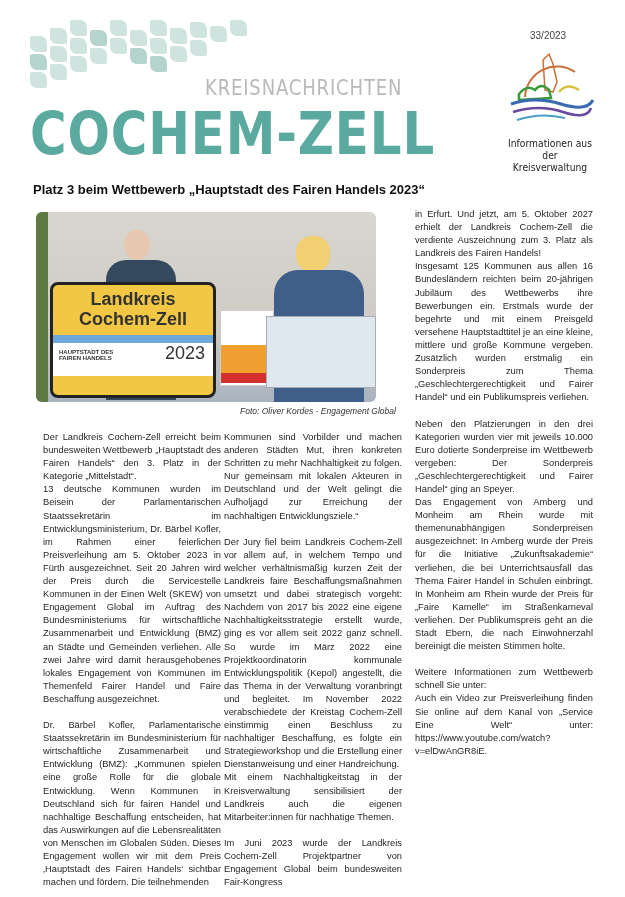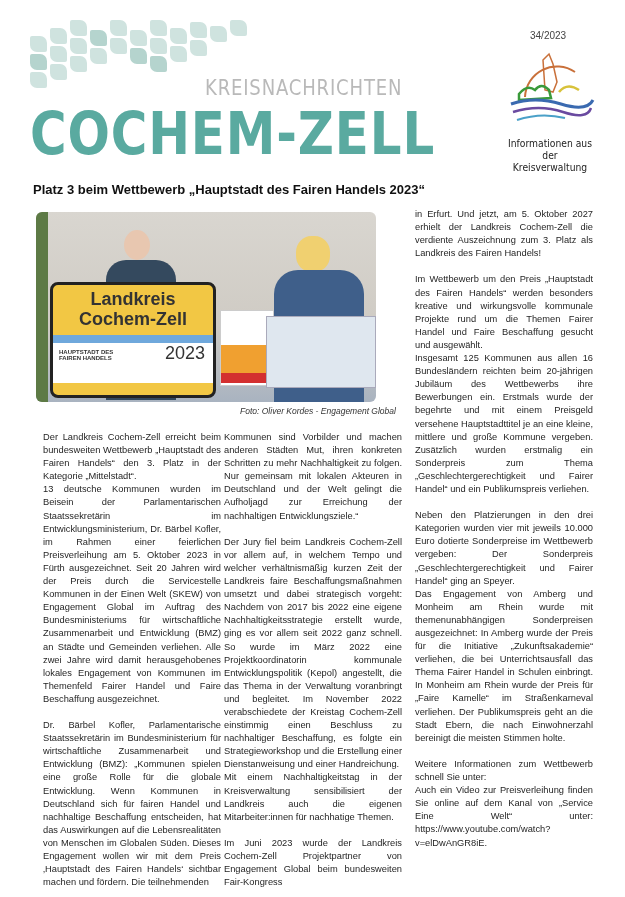--- a/index.html
+++ b/index.html
@@ -48,21 +48,21 @@
       <div class="tile d" style="left:120px;top:36px"></div>
     <div class="tile" style="left:140px;top:8px"></div>
       <div class="tile" style="left:140px;top:26px"></div>
     <div class="tile" style="left:160px;top:2px"></div>
       <div class="tile" style="left:160px;top:20px"></div>
     <div class="tile" style="left:180px;top:6px"></div>
       <div class="tile" style="left:200px;top:0"></div>
   </div>
   <div class="kreis">KREISNACHRICHTEN</div>
   <div class="cochem">COCHEM-ZELL</div>
-  <div class="issue">34/2023</div>
+  <div class="issue">33/2023</div>
   <svg class="logo" viewBox="0 0 90 80">
     <path d="M20 45 A32 32 0 0 1 70 20" fill="none" stroke="#c9703a" stroke-width="2"></path>
     <path d="M38 8 L44 2 L48 12 L52 30 L48 40 L40 38 Z" fill="none" stroke="#c9703a" stroke-width="1.5"></path>
     <path d="M14 42 Q22 32 30 38 Q36 30 44 38 L46 46 L14 48 Z" fill="none" stroke="#3a9a3a" stroke-width="2.5"></path>
     <path d="M54 40 Q62 30 74 38" fill="none" stroke="#d8c23a" stroke-width="2.5"></path>
     <path d="M6 52 Q30 44 56 52 T88 48" fill="none" stroke="#3a6ab0" stroke-width="3"></path>
     <path d="M8 60 Q34 52 58 60 T86 56" fill="none" stroke="#6a4aa0" stroke-width="2.5"></path>
     <path d="M12 68 Q36 60 60 66" fill="none" stroke="#4aa0c8" stroke-width="2"></path>
   </svg>
   <div class="info">
@@ -76,21 +76,21 @@
 <div class="photo">
   <div style="position:absolute;left:0;top:0;width:12px;height:190px;background:#5d7a45;"></div>
   <div style="position:absolute;left:88px;top:18px;width:26px;height:30px;background:#e8c7b0;border-radius:50%;"></div>
   <div style="position:absolute;left:70px;top:48px;width:70px;height:140px;background:#34495e;border-radius:20px 20px 0 0;"></div>
   <div style="position:absolute;left:260px;top:24px;width:34px;height:36px;background:#f0d070;border-radius:45%;"></div>
   <div style="position:absolute;left:238px;top:58px;width:90px;height:132px;background:#3f5f8a;border-radius:24px 24px 0 0;"></div>
   <div class="sign" style="left:14px;top:70px;width:160px;height:110px;">
     <div style="text-align:center;font-weight:bold;color:#333;font-size:18px;line-height:20px;margin-top:4px;">Landkreis</div>
     <div style="text-align:center;font-weight:bold;color:#333;font-size:18px;line-height:20px;">Cochem-Zell</div>
     <div style="background:#6fa8dc;height:8px;margin-top:6px;"></div>
-    <div style="background:#fff;height:40px;position:relative;">
+    <div style="background:#fff;height:33px;position:relative;">
       <span style="position:absolute;left:6px;top:6px;font-size:6px;font-weight:bold;color:#333;width:70px;">HAUPTSTADT DES FAIREN HANDELS</span>
       <span style="position:absolute;right:8px;top:0;font-size:18px;color:#333;">2023</span>
     </div>
   </div>
   <div style="position:absolute;left:184px;top:98px;width:52px;height:74px;background:#fff;border:1px solid #ccc;">
     <div style="height:28px;background:#f0a030;margin-top:34px;"></div>
     <div style="height:10px;background:#d32f2f;"></div>
   </div>
   <div style="position:absolute;left:230px;top:104px;width:108px;height:70px;background:#dfe7ef;border:1px solid #aab;"></div>
 </div>
@@ -104,19 +104,18 @@
 
 <div class="col c2">
   <p>Kommunen sind Vorbilder und machen anderen Städten Mut, ihren konkreten Schritten zu mehr Nachhaltigkeit zu folgen. Nur gemeinsam mit lokalen Akteuren in Deutschland und der Welt gelingt die Aufholjagd zur Erreichung der nachhaltigen Entwicklungsziele.“</p>
   <p class="gap">Der Jury fiel beim Landkreis Cochem-Zell vor allem auf, in welchem Tempo und welcher verhältnismäßig kurzen Zeit der Landkreis faire Beschaffungsmaßnahmen umsetzt und dabei strategisch vorgeht: Nachdem von 2017 bis 2022 eine eigene Nachhaltigkeitsstrategie erstellt wurde, ging es vor allem seit 2022 ganz schnell. So wurde im März 2022 eine Projektkoordinatorin kommunale Entwicklungspolitik (Kepol) angestellt, die das Thema in der Verwaltung voranbringt und begleitet. Im November 2022 verabschiedete der Kreistag Cochem-Zell einstimmig einen Beschluss zu nachhaltiger Beschaffung, es folgte ein Strategieworkshop und die Erstellung einer Dienstanweisung und einer Handreichung.</p>
   <p>Mit einem Nachhaltigkeitstag in der Kreisverwaltung sensibilisiert der Landkreis auch die eigenen Mitarbeiter:innen für nachhatige Themen.</p>
   <p class="gap">Im Juni 2023 wurde der Landkreis Cochem-Zell Projektpartner von Engagement Global beim bundesweiten Fair-Kongress</p>
 </div>
 
 <div class="col c3">
   <p>in Erfurt. Und jetzt, am 5. Oktober 2027 erhielt der Landkreis Cochem-Zell die verdiente Auszeichnung zum 3. Platz als Landkreis des Fairen Handels!</p>
-  <p class="gap">Im Wettbewerb um den Preis „Hauptstadt des Fairen Handels“ werden besonders kreative und wirkungsvolle kommunale Projekte rund um die Themen Fairer Handel und Faire Beschaffung gesucht und ausgewählt.</p>
   <p>Insgesamt 125 Kommunen aus allen 16 Bundesländern reichten beim 20-jährigen Jubiläum des Wettbewerbs ihre Bewerbungen ein. Erstmals wurde der begehrte und mit einem Preisgeld versehene Hauptstadttitel je an eine kleine, mittlere und große Kommune vergeben. Zusätzlich wurden erstmalig ein Sonderpreis zum Thema „Geschlechtergerechtigkeit und Fairer Handel“ und ein Publikumspreis verliehen.</p>
   <p class="gap">Neben den Platzierungen in den drei Kategorien wurden vier mit jeweils 10.000 Euro dotierte Sonderpreise im Wettbewerb vergeben: Der Sonderpreis „Geschlechtergerechtigkeit und Fairer Handel“ ging an Speyer.</p>
   <p>Das Engagement von Amberg und Monheim am Rhein wurde mit themenunabhängigen Sonderpreisen ausgezeichnet: In Amberg wurde der Preis für die Initiative „Zukunftsakademie“ verliehen, die bei Unterrichtsausfall das Thema Fairer Handel in Schulen einbringt. In Monheim am Rhein wurde der Preis für „Faire Kamelle“ im Straßenkarneval verliehen. Der Publikumspreis geht an die Stadt Ebern, die nach Einwohnerzahl bereinigt die meisten Stimmen holte.</p>
   <p class="gap">Weitere Informationen zum Wettbewerb schnell Sie unter:</p>
   <p>Auch ein Video zur Preisverleihung finden Sie online auf dem Kanal von „Service Eine Welt“ unter: https://www.youtube.com/watch?v=elDwAnGR8iE.</p>
 </div>
 
 </body></html>

